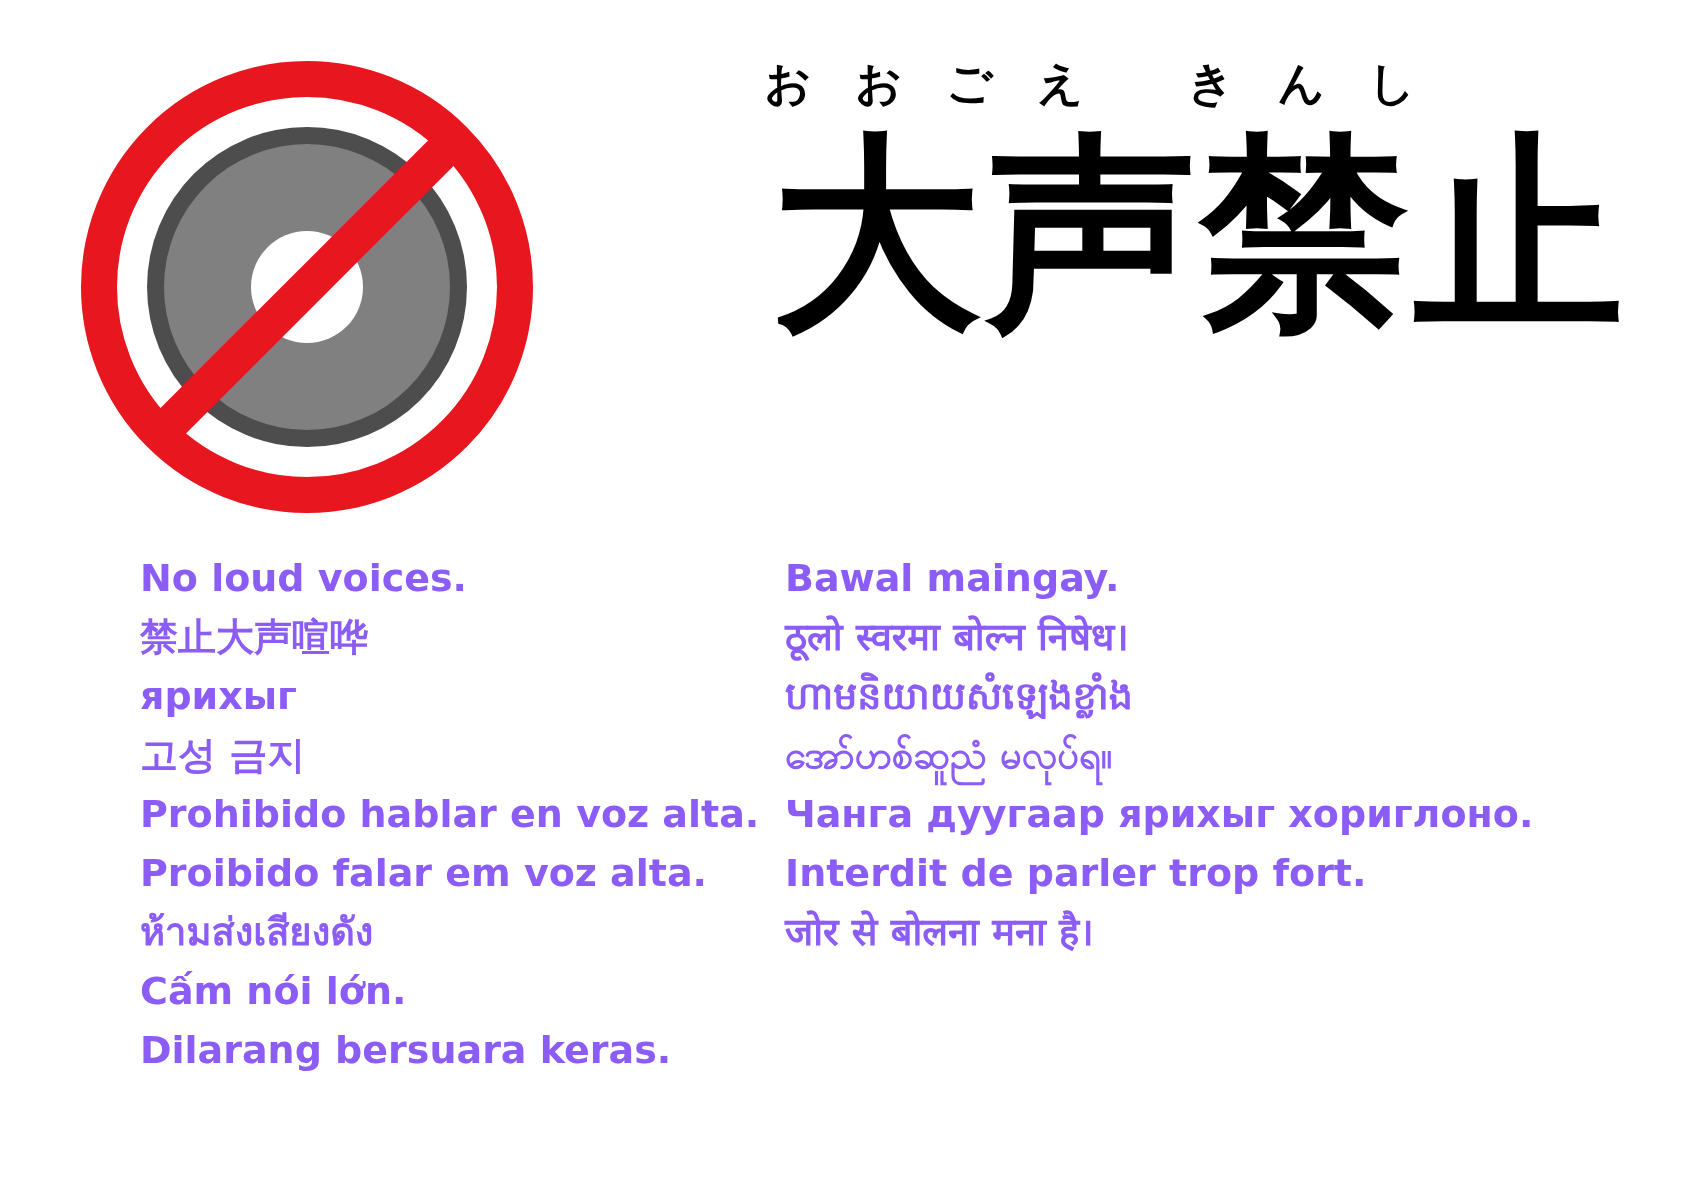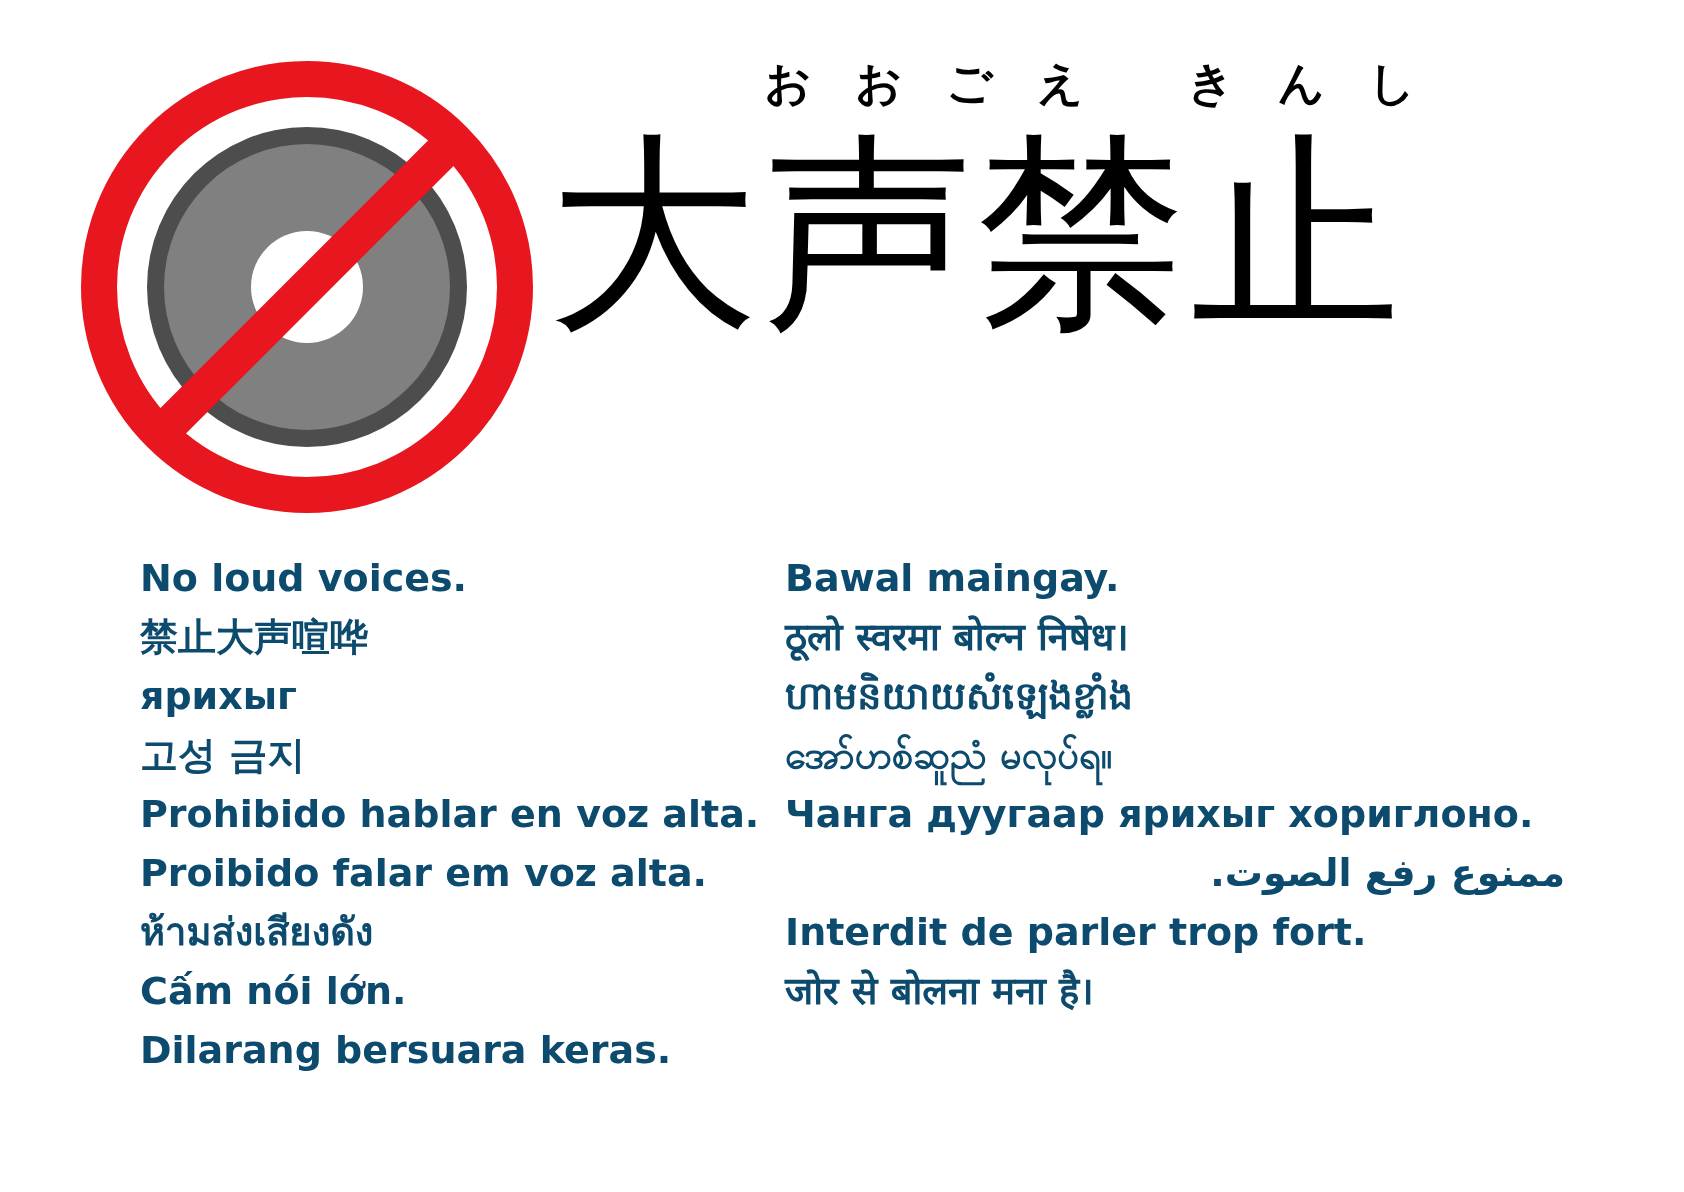--- a/index.html
+++ b/index.html
@@ -55,24 +55,24 @@
     letter-spacing: 0.30em;
     text-align: center;
     line-height: 1;
     padding-left: 18px;
     height: 58px;
     white-space: nowrap;
   }
   .jp-main {
     font-family: "DejaVu Sans", "Liberation Sans", sans-serif;
     font-size: 210px;
-    font-weight: 400;
+    font-weight: 700;
     letter-spacing: 0.02em;
     line-height: 1.08;
-    text-align: left;
+    text-align: right;
     white-space: nowrap;
     margin-top: 4px;
   }
   .jp-sub {
     font-family: "DejaVu Sans", "Liberation Sans", sans-serif;
     font-size: 58px;
     font-weight: 700;
     letter-spacing: 0.01em;
     line-height: 1.1;
     text-align: center;
@@ -96,21 +96,21 @@
   .col-right { left: 785px;  width: 780px; }
 
   .line {
     font-size: 38px;
     font-weight: 700;
     line-height: 1.0;
     height: 59px;
     display: flex;
     align-items: center;
     white-space: nowrap;
-    color: #0c4a6e;
+    color: #8b5cf6;
   }
   .line.rtl {
     direction: rtl;
     justify-content: flex-start;
   }
 </style>
 </head>
 <body>
 
 <div id="sign">
@@ -151,19 +151,18 @@
       <div class="line">Cấm nói lớn.</div>
       <div class="line">Dilarang bersuara keras.</div>
     </div>
 
     <div class="col col-right">
       <div class="line">Bawal maingay.</div>
       <div class="line">ठूलो स्वरमा बोल्न निषेध।</div>
       <div class="line">ហាមនិយាយសំឡេងខ្លាំង</div>
       <div class="line">အော်ဟစ်ဆူညံ မလုပ်ရ။</div>
       <div class="line">Чанга дуугаар ярихыг хориглоно.</div>
-      <div class="line rtl">ممنوع رفع الصوت.</div>
       <div class="line">Interdit de parler trop fort.</div>
       <div class="line">जोर से बोलना मना है।</div>
     </div>
 
   </div>
 </div>
 
 </body></html>

